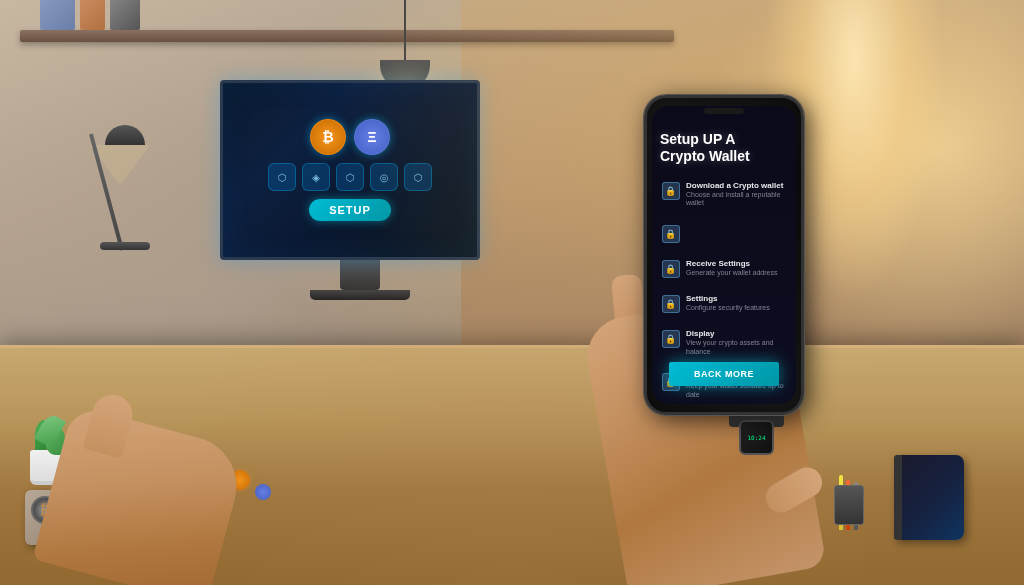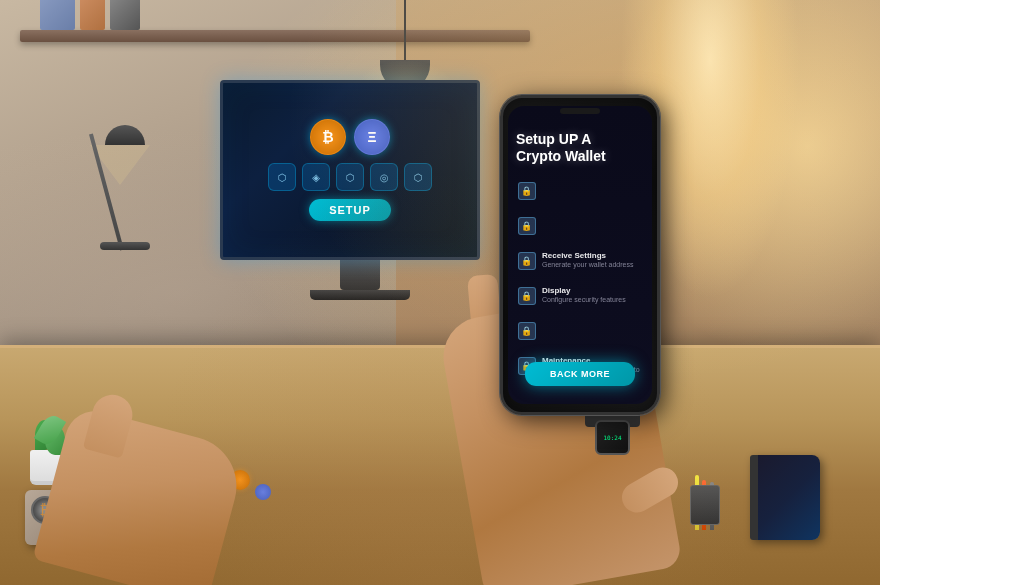--- a/index.html
+++ b/index.html
@@ -6,21 +6,21 @@
     
     body {
       width: 1024px;
       height: 585px;
       overflow: hidden;
       font-family: Arial, sans-serif;
       position: relative;
     }
 
     .scene {
-      width: 880px;
+      width: 1024px;
       height: 585px;
       position: relative;
       overflow: hidden;
     }
 
     
     .bg-room {
       position: absolute;
       inset: 0;
       background: 
@@ -622,21 +622,21 @@
       bottom: 18px;
       left: 50%;
       transform: translateX(-50%);
       width: 110px;
       padding: 7px 0;
       background: linear-gradient(135deg, #00bcd4, #0097a7);
       color: white;
       font-size: 9px;
       font-weight: bold;
       text-align: center;
-      border-radius: 11px;
+      border-radius: 2px;
       box-shadow: 0 0 15px rgba(0,188,212,0.6);
       letter-spacing: 0.5px;
     }
 
     
     .shelf {
       position: absolute;
       top: 30px;
       left: 20px;
       right: 350px;
@@ -910,44 +910,52 @@
     </div>
 
     <div class="phone">
       <div class="phone-frame">
         <div class="phone-notch"></div>
         <div class="phone-screen">
           <div class="phone-title">Setup UP A<br>Crypto Wallet</div>
 
           <div class="wallet-list-item">
             <div class="wallet-item-icon">🔒</div>
+            <div class="wallet-item-text">
+              <div class="wallet-item-title">Download a Crypto wallet</div>
+              <div class="wallet-item-desc">Choose and install a reputable wallet</div>
+            </div>
           </div>
 
           <div class="wallet-list-item">
             <div class="wallet-item-icon">🔒</div>
           </div>
 
           <div class="wallet-list-item">
             <div class="wallet-item-icon">🔒</div>
             <div class="wallet-item-text">
               <div class="wallet-item-title">Receive Settings</div>
               <div class="wallet-item-desc">Generate your wallet address</div>
             </div>
           </div>
 
           <div class="wallet-list-item">
             <div class="wallet-item-icon">🔒</div>
             <div class="wallet-item-text">
-              <div class="wallet-item-title">Display</div>
+              <div class="wallet-item-title">Settings</div>
               <div class="wallet-item-desc">Configure security features</div>
             </div>
           </div>
 
           <div class="wallet-list-item">
             <div class="wallet-item-icon">🔒</div>
+            <div class="wallet-item-text">
+              <div class="wallet-item-title">Display</div>
+              <div class="wallet-item-desc">View your crypto assets and balance</div>
+            </div>
           </div>
 
           <div class="wallet-list-item">
             <div class="wallet-item-icon">🔒</div>
             <div class="wallet-item-text">
               <div class="wallet-item-title">Maintenance</div>
               <div class="wallet-item-desc">Keep your wallet software up to date</div>
             </div>
           </div>
 

